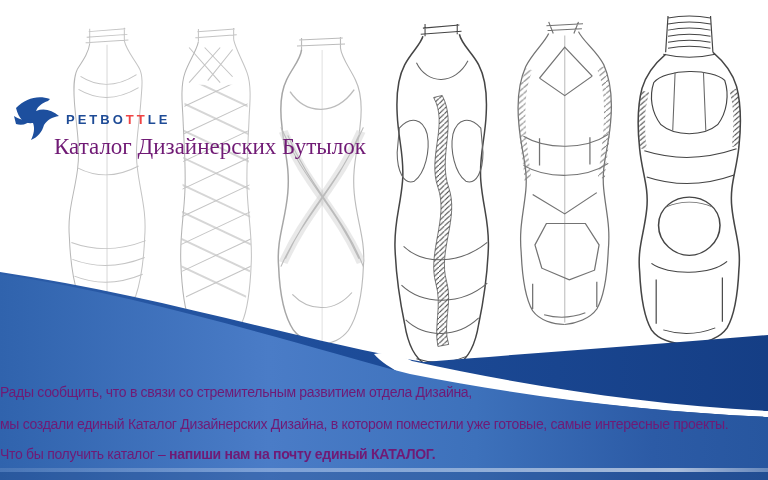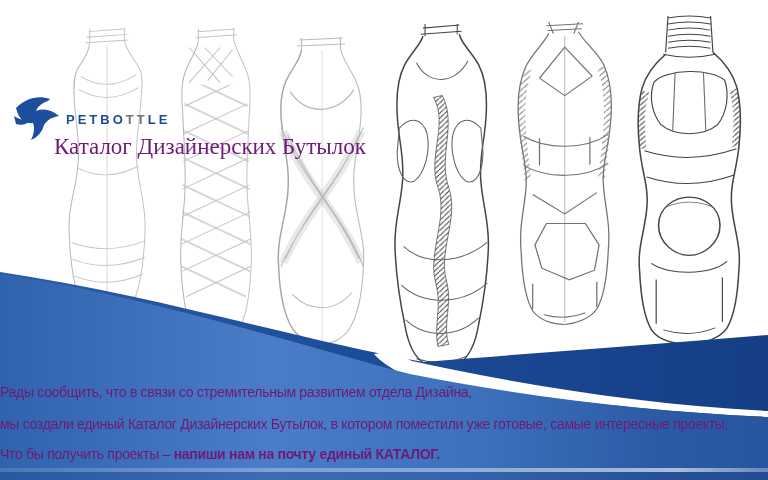--- a/index.html
+++ b/index.html
@@ -11,21 +11,21 @@
   .bottle svg{display:block;width:100%;height:100%;}
   
   #brand{position:absolute;left:10px;top:90px;z-index:4;}
   #bird{position:absolute;left:2px;top:2px;width:52px;height:50px;}
   #brand-text{
     position:absolute;left:56px;top:22px;white-space:nowrap;
     font-size:13px;font-weight:bold;letter-spacing:3px;
     font-family:"Liberation Sans",sans-serif;
   }
   .brand-blue{color:#1e4b96;margin-top:40px;}
-  .brand-red{color:#737373;}
+  .brand-red{color:#ef4444;}
   #main-title{
     position:absolute;left:54px;top:134px;z-index:4;white-space:nowrap;
     font-family:"Liberation Serif",serif;font-size:23px;color:#701a75;
   }
   
   #wave{position:absolute;left:0;top:260px;width:768px;height:220px;z-index:6;}
   
   .footer-line{
     position:absolute;left:0;z-index:7;color:#701a75;white-space:nowrap;
     font-size:14px;letter-spacing:-0.3px;
@@ -191,16 +191,16 @@
       </linearGradient>
     </defs>
     <path fill="url(#gDark)" d="M0,12 C150,34 300,80 424,102 C548,92 660,84 768,75 L768,220 L0,220 Z"></path>
     <path fill="#ffffff" d="M374,94 C388,91 400,95 412,101 C530,127 650,145 768,151 L768,157 C650,152 520,137 404,115 C392,109 380,101 374,94 Z"></path>
     <path fill="url(#gMain)" d="M0,14 C150,37 300,85 410,114 C525,137 650,152 768,157 L768,220 L0,220 Z"></path>
     <rect x="0" y="208" width="768" height="4" fill="url(#gBand)"></rect>
     <rect x="0" y="212" width="768" height="8" fill="rgba(13,40,90,0.18)"></rect>
   </svg>
 
   <div id="footer-line1" class="footer-line">Рады сообщить, что в связи со стремительным развитием отдела Дизайна,</div>
-  <div id="footer-line2" class="footer-line">мы создали единый Каталог Дизайнерских Бутылок, в котором поместили уже готовые, самые интересные проекты.</div>
-  <div id="footer-line3" class="footer-line"><span>Что бы получить проекты – </span><span class="bold">напиши нам на почту единый КАТАЛОГ.</span></div>
+  <div id="footer-line2" class="footer-line">мы создали единый Каталог Дизайнерских Дизайна, в котором поместили уже готовые, самые интересные проекты.</div>
+  <div id="footer-line3" class="footer-line"><span>Что бы получить каталог – </span><span class="bold">напиши нам на почту единый КАТАЛОГ.</span></div>
 
 </div>
 
 </body></html>

